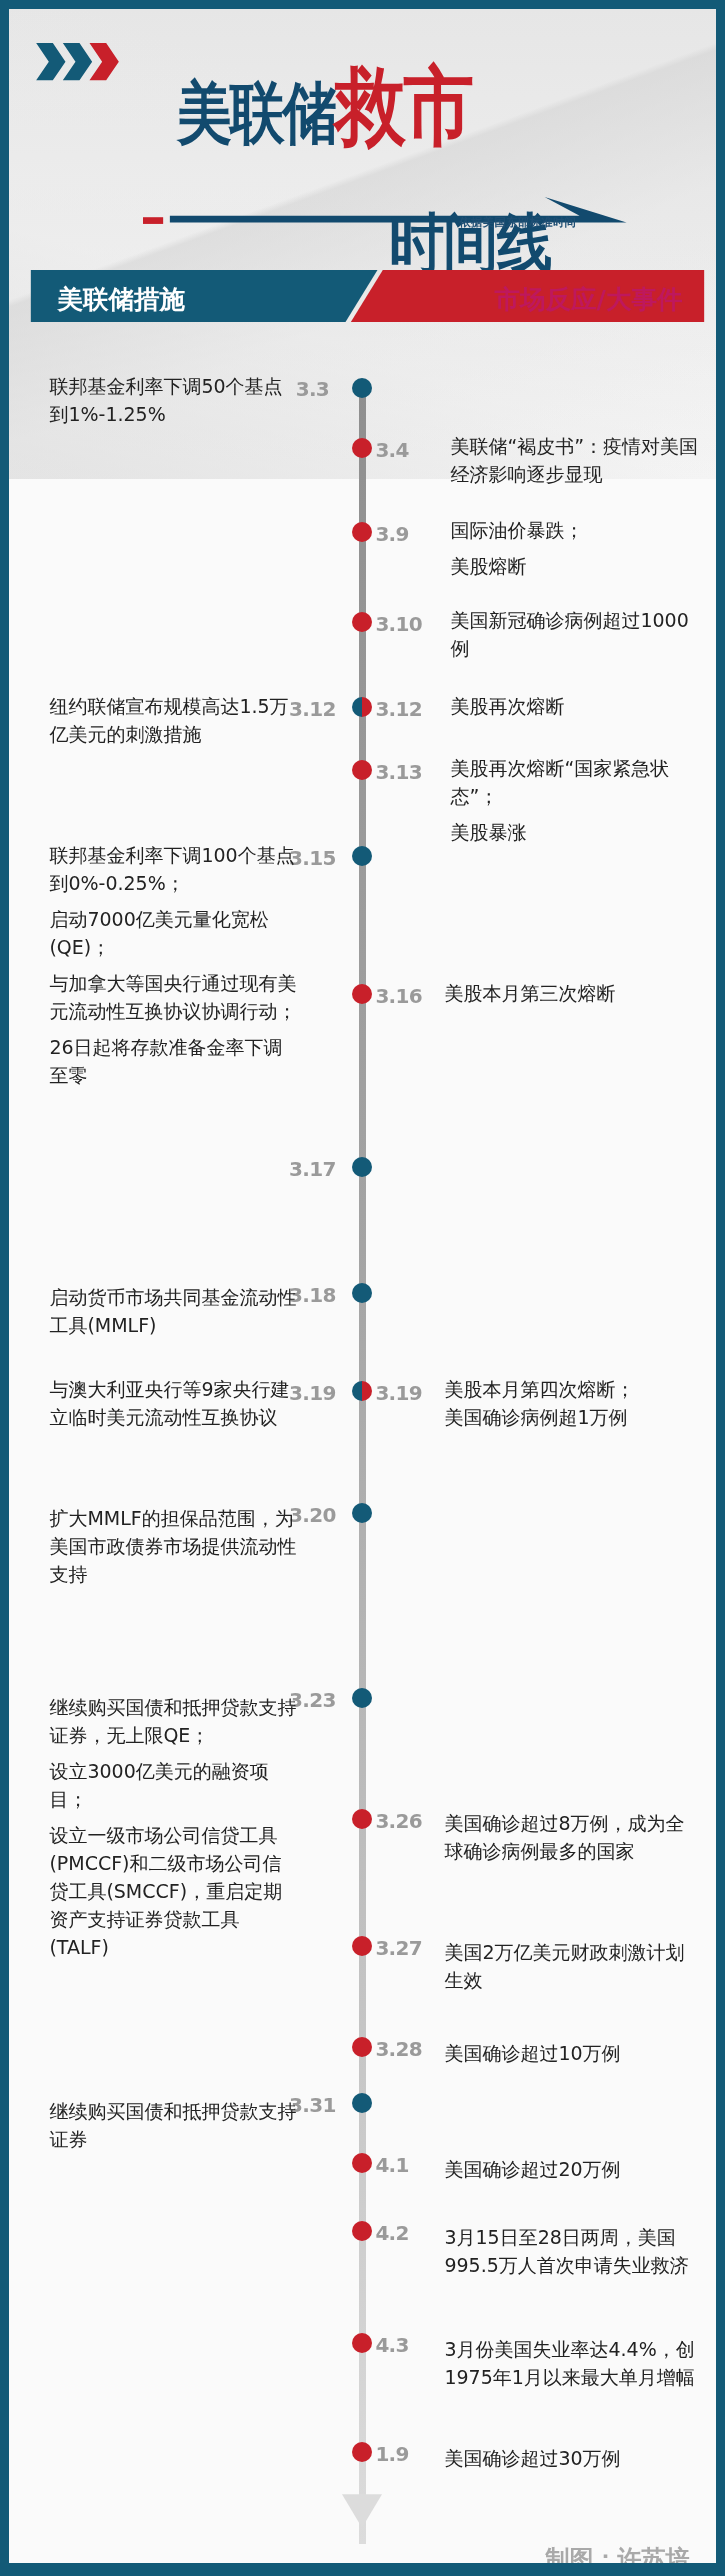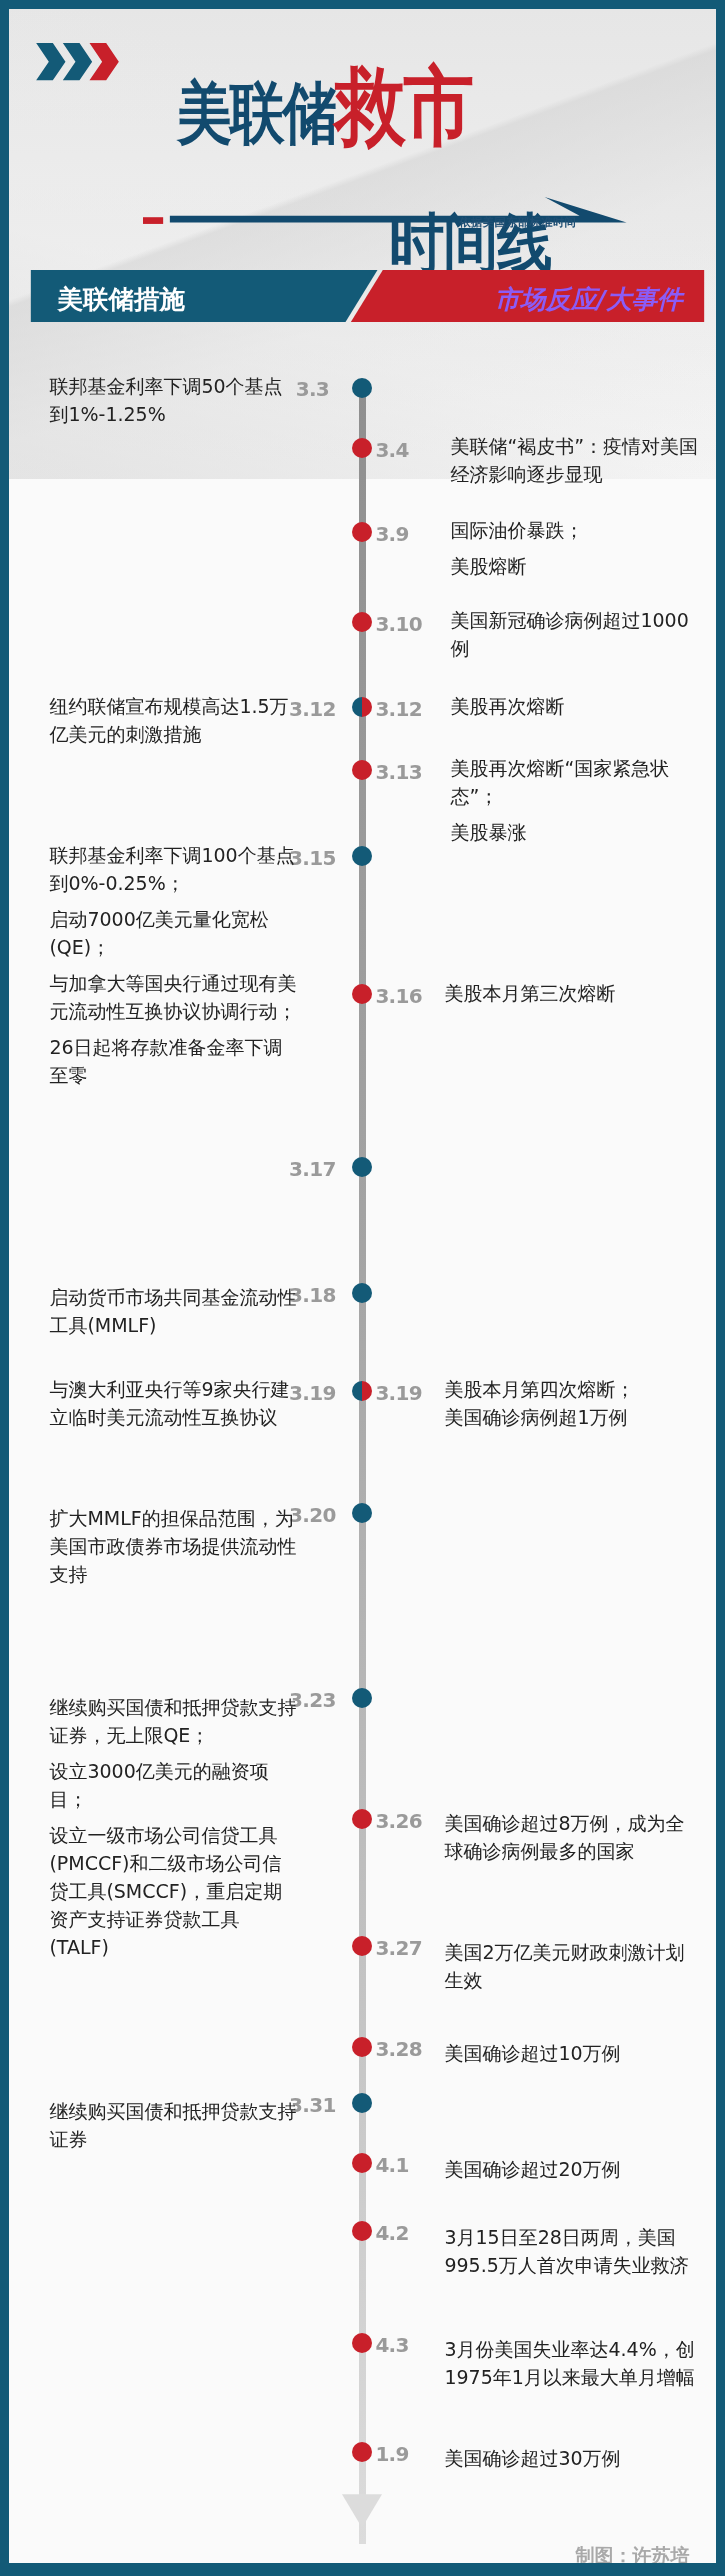--- a/index.html
+++ b/index.html
@@ -38,23 +38,22 @@
     position: absolute; left: 450px; top: 206px; font-size: 11.4px; color: #1f4f74;
     font-weight: bold; letter-spacing: 0.3px;
   }
   .header-bar { position: absolute; left: 19px; top: 261px; width: 679px; height: 52px; }
   .header-bar svg { position: absolute; left: 0; top: 0; }
   .header-left {
     position: absolute; left: 32px; top: 273px; color: #fff; font-weight: bold;
     font-size: 25.5px; letter-spacing: 0; margin-left: 16px;
   }
   .header-right {
-    position: absolute; right: 34px; top: 273px; color: #8b5cf6; font-weight: bold;
+    position: absolute; right: 34px; top: 273px; color: #be185d; font-weight: bold;
     font-size: 25.5px;
-    font-style: italic;
   }
   .timeline-line {
     position: absolute; left: 350px; top: 378px; width: 6.7px; height: 2157px;
     background: linear-gradient(180deg, #8f8f8f 0%, #a4a4a4 40%, #c4c4c4 75%, #dcdcdc 100%);
   }
   .timeline-arrow { position: absolute; left: 333px; top: 2485px; }
   .node {
     position: absolute; width: 20px; height: 20px; border-radius: 50%;
   }
   .node.fed { background: #135a77; }
@@ -69,21 +68,21 @@
     position: absolute; left: 20px; width: 269px; font-size: 19px; line-height: 28px;
     color: #222;
   }
   .left-text p { margin-bottom: 8px; margin-left: 20px; }
   .right-text {
     position: absolute; left: 435px; width: 255px; font-size: 19px; line-height: 28px;
     color: #222;
   }
   .right-text p { margin-bottom: 8px; }
   .credit {
-    position: absolute; right: 27px; top: 2534px; font-size: 19px; color: #a9a9a9;
+    position: absolute; right: 27px; top: 2534px; font-size: 24px; color: #a9a9a9;
     font-weight: bold;
   }
 </style>
 </head>
 <body>
 
 <div class="canvas">
   <div class="hero-bg"></div>
 
   <svg class="chevrons" viewBox="0 0 130 60" width="87" height="40">

